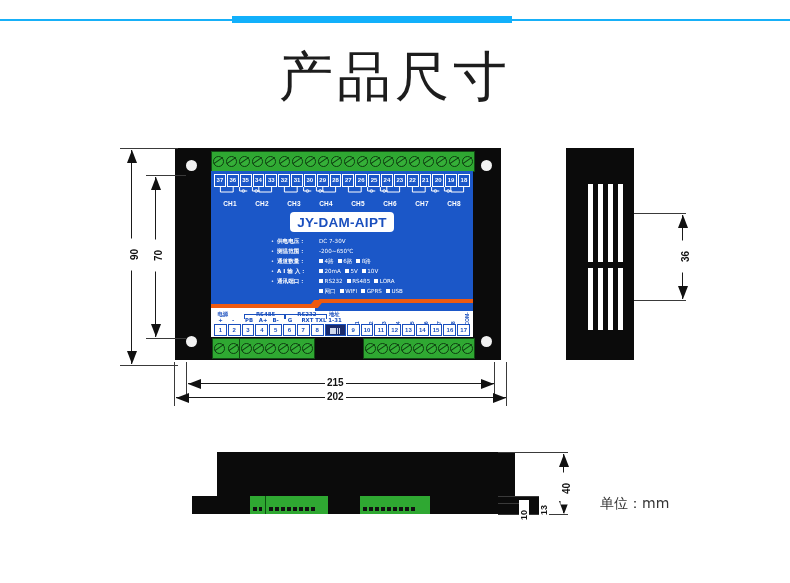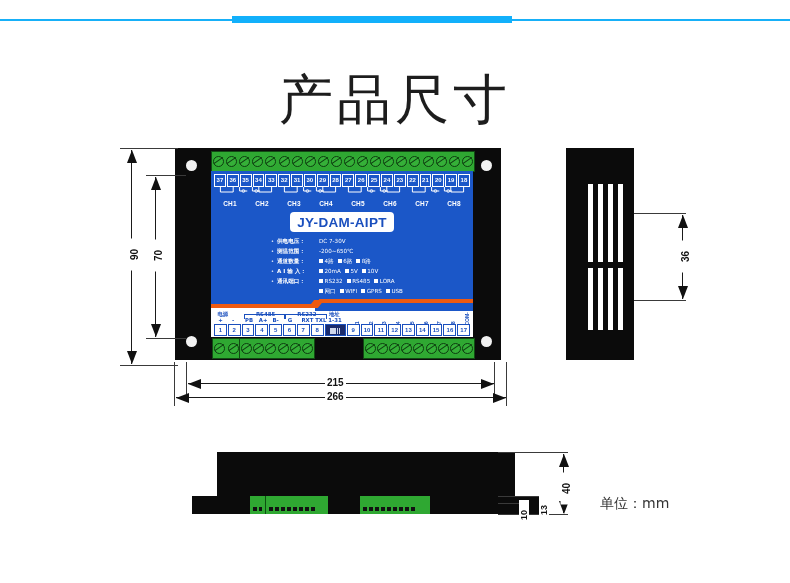--- a/index.html
+++ b/index.html
@@ -14,21 +14,21 @@
 
   
   #top-rule{left:0;top:19px;width:790px;height:2px;background:#17b0f8;}
   #top-rule-thick{left:232px;top:16px;width:280px;height:7px;background:#12b0fb;}
 
   
   #page-title{
     left:0;top:42px;width:790px;text-align:center;
     font-size:54px;line-height:70px;color:#1d1d1d;
     font-family:"DejaVu Sans","Liberation Sans",sans-serif;
-    letter-spacing:4px;font-weight:400;margin-top:23px;
+    letter-spacing:4px;font-weight:400;
   }
 
   
   #top-view{left:175px;top:148px;width:326px;height:212px;}
   .case{position:absolute;inset:0;background:#0b0b0b;}
   .hole{position:absolute;width:11px;height:11px;border-radius:50%;
         background:#f2f2f2;}
   .hole.tl{left:11px;top:12px;}
   .hole.tr{left:306px;top:12px;}
   .hole.bl{left:11px;top:188px;}
@@ -423,21 +423,21 @@
   <div class="abs dim-line" style="left:188px;top:383px;width:306px;height:1.4px;"></div>
   <div class="abs arrow arr-left" style="left:188px;top:379px;"></div>
   <div class="abs arrow arr-right" style="left:481px;top:379px;"></div>
   <div class="abs dim-text" style="left:325px;top:377px;">215</div>
 
   <div class="abs ext" style="left:174px;top:362px;width:1.2px;height:44px;"></div>
   <div class="abs ext" style="left:506px;top:362px;width:1.2px;height:44px;"></div>
   <div class="abs dim-line" style="left:176px;top:397px;width:330px;height:1.4px;"></div>
   <div class="abs arrow arr-left" style="left:176px;top:393px;"></div>
   <div class="abs arrow arr-right" style="left:493px;top:393px;"></div>
-  <div class="abs dim-text" style="left:325px;top:391px;">266</div>
+  <div class="abs dim-text" style="left:325px;top:391px;">202</div>
 
   <div class="abs" id="side-view">
     <div id="side-case"></div>
     <div id="side-notch"></div>
     <div class="vent" style="left:22px;top:36px;height:78px;"></div>
     <div class="vent" style="left:32px;top:36px;height:78px;"></div>
     <div class="vent" style="left:42px;top:36px;height:78px;"></div>
     <div class="vent" style="left:52px;top:36px;height:78px;"></div>
     <div class="vent" style="left:22px;top:120px;height:62px;"></div>
     <div class="vent" style="left:32px;top:120px;height:62px;"></div>

